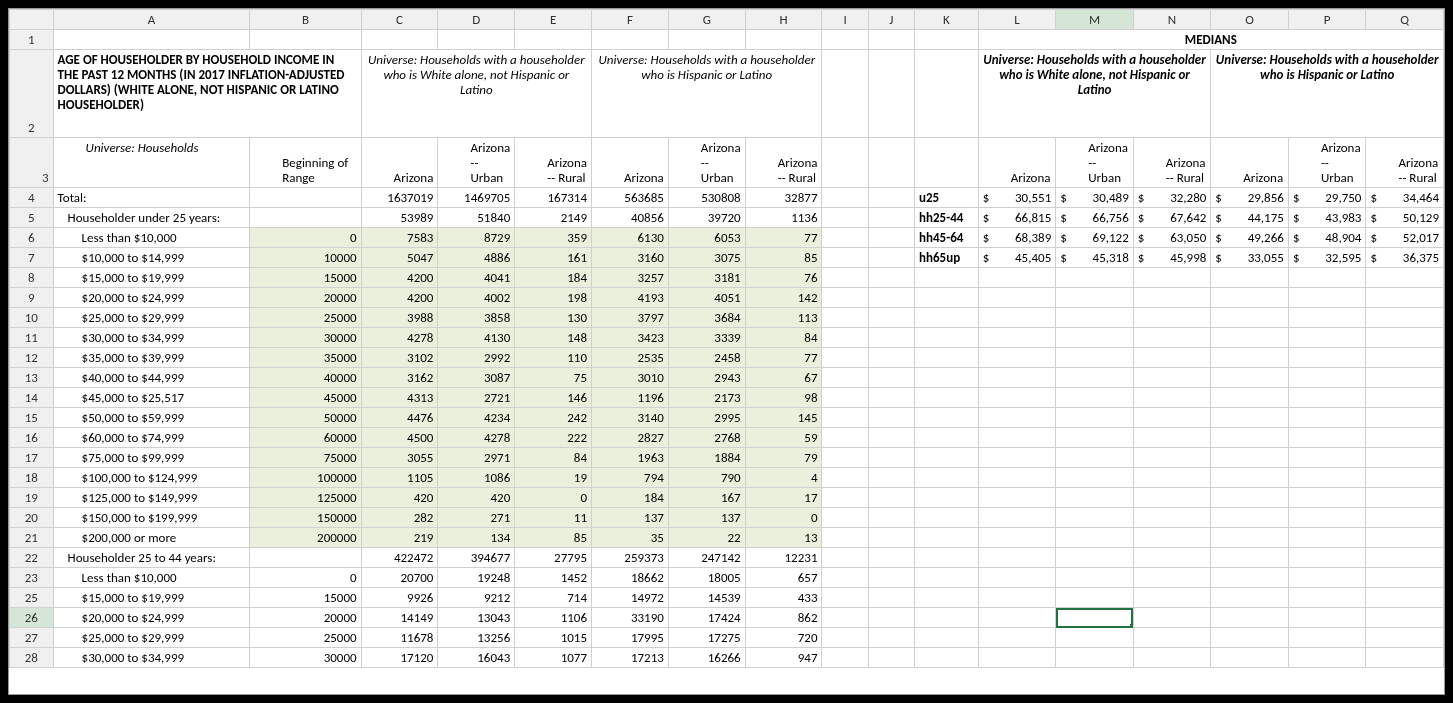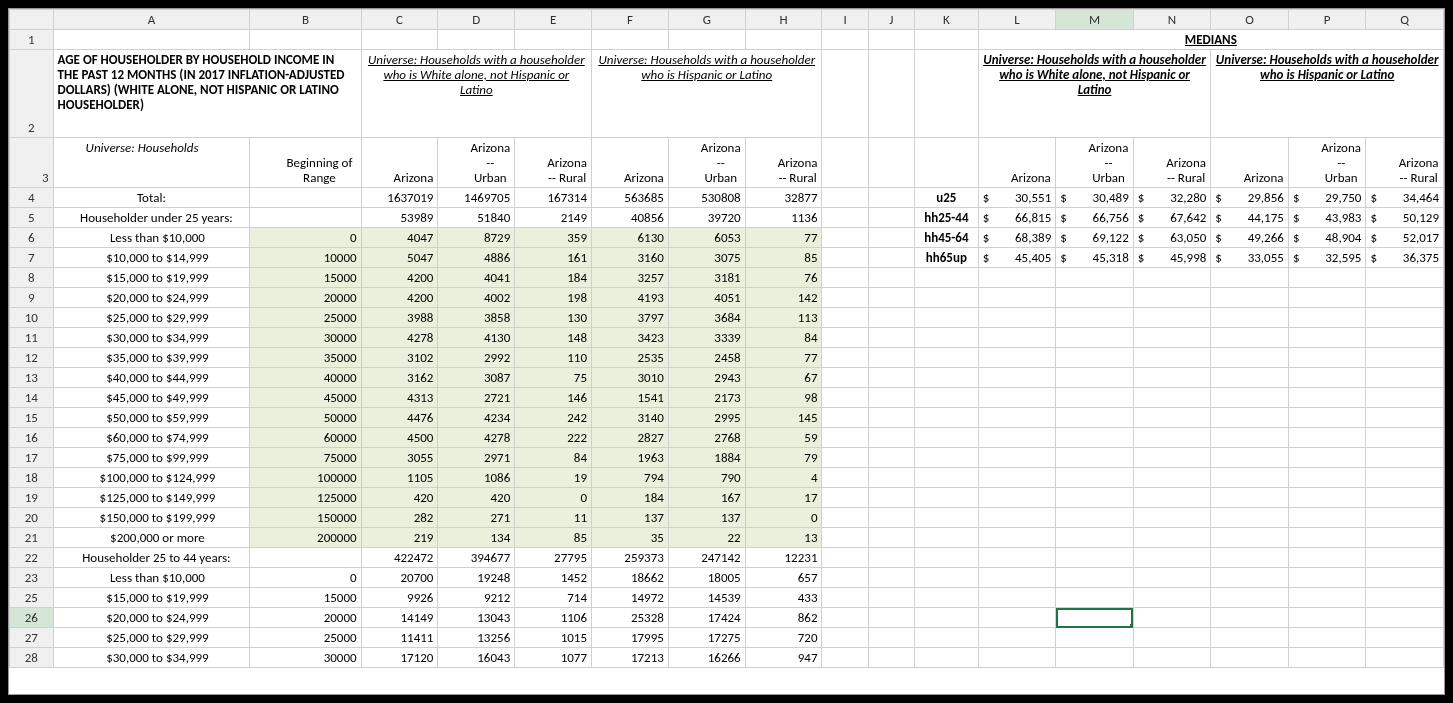--- a/index.html
+++ b/index.html
@@ -54,23 +54,23 @@
   }
   .col-A { width: 212px; }
   .col-B { width: 125px; }
   .col-C, .col-D, .col-E, .col-F, .col-G, .col-H { width: 70px; }
   .col-I, .col-J { width: 52px; }
   .col-K { width: 70px; }
   .col-L, .col-M, .col-N, .col-O, .col-P, .col-Q { width: 78px; }
   .hl { background: #eaf0db; }
   .bold { font-weight: bold; }
   .italic { font-style: italic; }
-  .center { text-align: center; text-decoration: underline; }
+  .center { text-align: center; }
   .right { text-align: right; }
-  .left { text-align: center; }
+  .left { text-align: left; }
   .wrap { white-space: normal; vertical-align: top; }
   .tallrow td, .tallrow th.rowhead { height: 88px; margin-left: 20px; }
   .headerrow td, .headerrow th.rowhead { height: 36px; padding-left: 32px; }
   .currency-sym { float: left; }
   .currency-val { float: right; }
   .selected {
     outline: 2px solid #217346;
     outline-offset: -2px;
     position: relative;
   }
@@ -78,21 +78,21 @@
     content: "";
     position: absolute;
     right: -3px;
     bottom: -3px;
     width: 6px;
     height: 6px;
     background: #217346;
   }
   th.rowhead.sel, thead th.sel { background: #d6e6d6; }
   .indent1 { padding-left: 14px; }
-  .indent2 { padding-left: 16px; }
+  .indent2 { padding-left: 28px; }
 </style>
 </head>
 <body>
 
 <div class="sheet">
 <table>
   <colgroup>
     <col style="width:30px">
     <col class="col-A">
         <col class="col-B">
@@ -254,21 +254,21 @@
           </td>
           <td class="">
             <span class="currency-sym">$</span>
             <span class="currency-val">50,129</span>
           </td>
         </tr>
         <tr>
           <th class="rowhead">6</th>
           <td class="left indent2">Less than $10,000</td>
           <td class="hl right">0</td>
-          <td class="hl right">4047</td>
+          <td class="hl right">7583</td>
           <td class="hl right">8729</td>
           <td class="hl right">359</td>
           <td class="hl right">6130</td>
           <td class="hl right">6053</td>
           <td class="hl right">77</td>
           <td class=""></td>
           <td class=""></td>
           <td class="bold left">hh45-64</td>
           <td class="">
             <span class="currency-sym">$</span>
@@ -448,26 +448,26 @@
           <td class=""></td>
           <td class=""></td>
           <td class=""></td>
           <td class=""></td>
           <td class=""></td>
           <td class=""></td>
           <td class=""></td>
         </tr>
         <tr>
           <th class="rowhead">14</th>
-          <td class="left indent2">$45,000 to $49,999</td>
+          <td class="left indent2">$45,000 to $25,517</td>
           <td class="hl right">45000</td>
           <td class="hl right">4313</td>
           <td class="hl right">2721</td>
           <td class="hl right">146</td>
-          <td class="hl right">1541</td>
+          <td class="hl right">1196</td>
           <td class="hl right">2173</td>
           <td class="hl right">98</td>
           <td class=""></td>
           <td class=""></td>
           <td class=""></td>
           <td class=""></td>
           <td class=""></td>
           <td class=""></td>
           <td class=""></td>
           <td class=""></td>
@@ -673,38 +673,38 @@
           <td class=""></td>
           <td class=""></td>
         </tr>
         <tr>
           <th class="rowhead sel">26</th>
           <td class="left indent2">$20,000 to $24,999</td>
           <td class="right">20000</td>
           <td class="right">14149</td>
           <td class="right">13043</td>
           <td class="right">1106</td>
-          <td class="right">25328</td>
+          <td class="right">33190</td>
           <td class="right">17424</td>
           <td class="right">862</td>
           <td class=""></td>
           <td class=""></td>
           <td class=""></td>
           <td class=""></td>
           <td class=" selected"></td>
           <td class=""></td>
           <td class=""></td>
           <td class=""></td>
           <td class=""></td>
         </tr>
         <tr>
           <th class="rowhead">27</th>
           <td class="left indent2">$25,000 to $29,999</td>
           <td class="right">25000</td>
-          <td class="right">11411</td>
+          <td class="right">11678</td>
           <td class="right">13256</td>
           <td class="right">1015</td>
           <td class="right">17995</td>
           <td class="right">17275</td>
           <td class="right">720</td>
           <td class=""></td>
           <td class=""></td>
           <td class=""></td>
           <td class=""></td>
           <td class=""></td>

